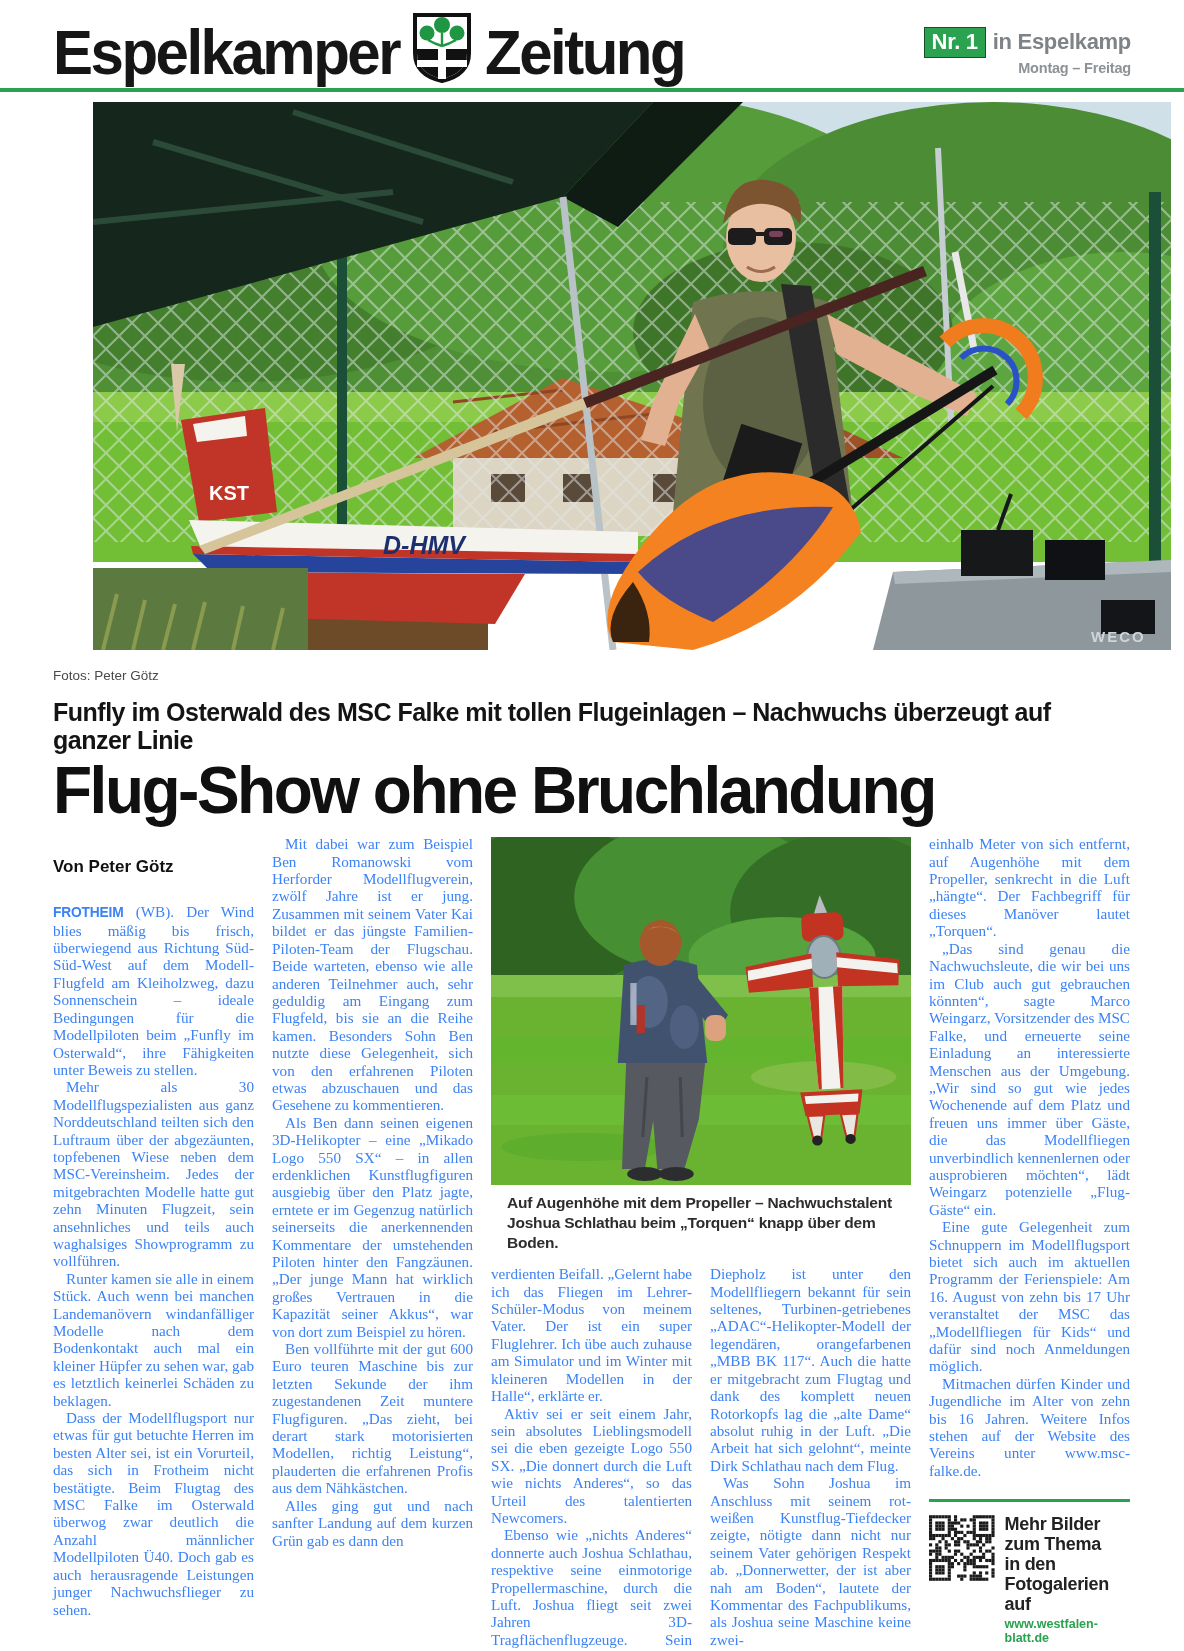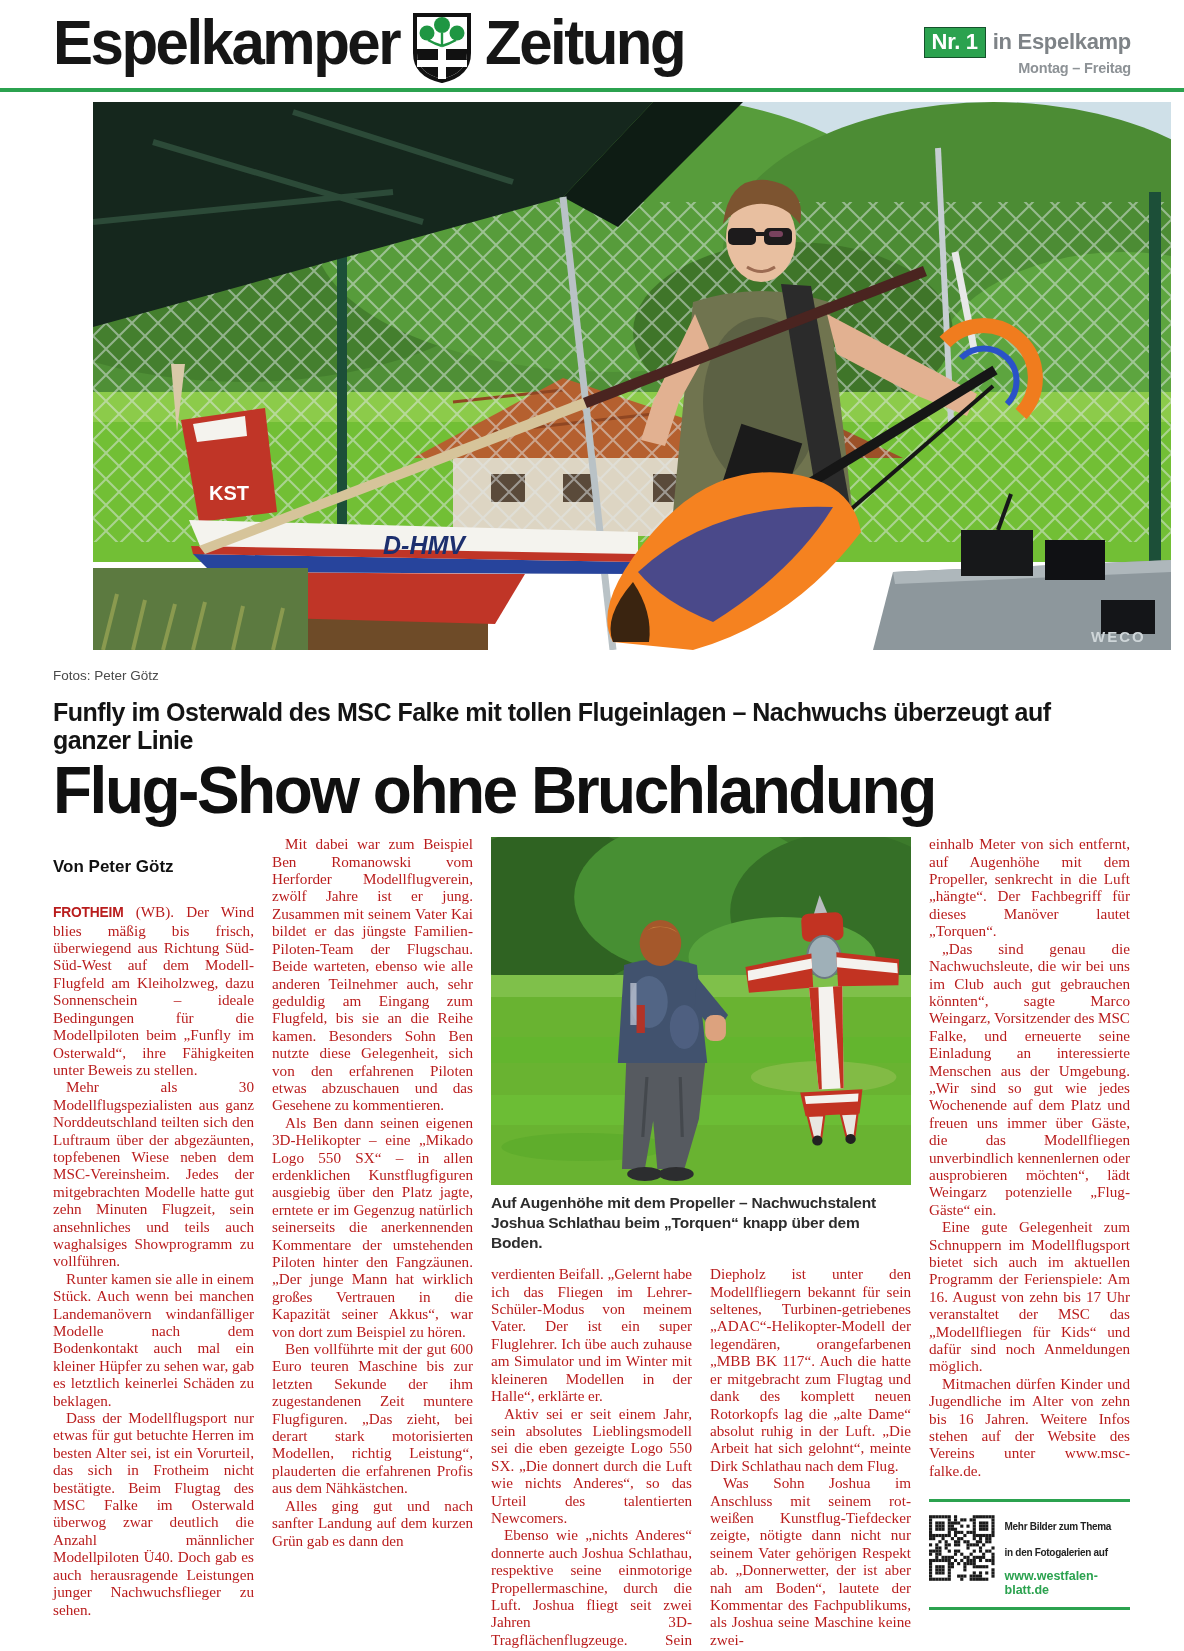--- a/index.html
+++ b/index.html
@@ -1,21 +1,21 @@
 <!DOCTYPE html>
 <html lang="de"><head>
 <meta charset="utf-8">
 <style>
   html,body{margin:0;padding:0;background:#ffffff;}
   .page{width:1184px;height:1651px;background:#fff;position:relative;overflow:hidden;
         font-family:"Liberation Sans",sans-serif;color:#1c1c1c;box-sizing:border-box;
         padding:0 53px;}
   
   .masthead{height:84px;display:flex;align-items:center;justify-content:space-between;padding-top:6px;}
-  .mast-left{display:flex;align-items:flex-start;gap:14px;}
+  .mast-left{display:flex;align-items:flex-end;gap:14px;}
   .mast-title{font-size:60px;font-weight:700;letter-spacing:-2.5px;color:#161616;line-height:1;
               transform:scaleY(1.04);}
   .crest{height:70px;width:58px;flex:0 0 auto;}
   .mast-right{text-align:right;padding-top:6px;}
   .mast-claim{font-size:22px;font-weight:700;color:#7e8387;letter-spacing:-0.3px;}
   .badge{display:inline-block;background:#2ba24f;color:#fff;padding:1px 7px 2px;margin-right:7px;
          border:1px solid #14512b;font-weight:700;}
   .mast-days{font-size:14.5px;font-weight:700;color:#8d9296;margin-top:2px;letter-spacing:-0.2px;}
   .green-rule{position:absolute;left:0;right:0;top:88px;height:4px;background:#2ba24f;}
   
@@ -26,33 +26,33 @@
   .credit{font-size:13.5px;font-weight:400;color:#4a4a4a;white-space:nowrap;padding-top:2px;}
   
   .kicker{font-size:25px;font-weight:700;color:#141414;letter-spacing:-0.5px;margin:16px 0 0;line-height:1.1;}
   .headline{font-size:64px;font-weight:700;color:#101010;letter-spacing:-2.5px;margin:4px 0 12px;
             line-height:1.02;transform-origin:left;transform:scaleY(1.05);}
   
   .body-grid{display:flex;gap:18px;margin-top:10px;}
   .col{width:201px;flex:0 0 201px;}
   .mid{width:420px;flex:0 0 420px;}
   .byline{font-size:17px;font-weight:700;color:#111;margin:22px 0 26px;}
-  .para{font-family:"Liberation Serif",serif;font-size:15.2px;line-height:17.4px;color:#b91c1c;
+  .para{font-family:"Liberation Serif",serif;font-size:15.2px;line-height:17.4px;color:#3b82f6;
         text-align:justify;margin:0;hyphens:auto;-webkit-hyphens:auto;word-spacing:-0.2px;}
   .para.ind{text-indent:13px;}
   .loc{font-weight:700;font-family:"Liberation Sans",sans-serif;font-size:13.8px;letter-spacing:-0.2px;}
   .inline-photo{margin:2px 0 0;width:420px;height:348px;}
-  .inline-caption{font-size:15.5px;font-weight:700;color:#2d2d2d;line-height:20px;margin:8px 0 12px;
+  .inline-caption{font-size:15.5px;font-weight:700;color:#2d2d2d;line-height:20px;margin:8px 16px 12px;
                   letter-spacing:-0.2px;}
   .mid-cols{display:flex;gap:18px;}
   
   .promo{margin-top:20px;border-top:3px solid #2ba24f;border-bottom:3px solid #2ba24f;
          padding:10px 0 10px;display:flex;gap:10px;align-items:flex-start;}
   .promo-text{padding-top:2px;}
-  .promo-lines{font-size:10px;font-weight:700;color:#222;line-height:26px;width:112px;letter-spacing:-0.3px;}
+  .promo-lines{font-size:18px;font-weight:700;color:#222;line-height:20px;width:112px;letter-spacing:-0.3px;}
   .promo-url{font-size:12.5px;font-weight:700;color:#2ba24f;margin-top:3px;}
 </style>
 </head>
 <body>
 
 <div class="page">
 
   <header class="masthead">
     <div class="mast-left">
       <span class="mast-title">Espelkamper</span>

